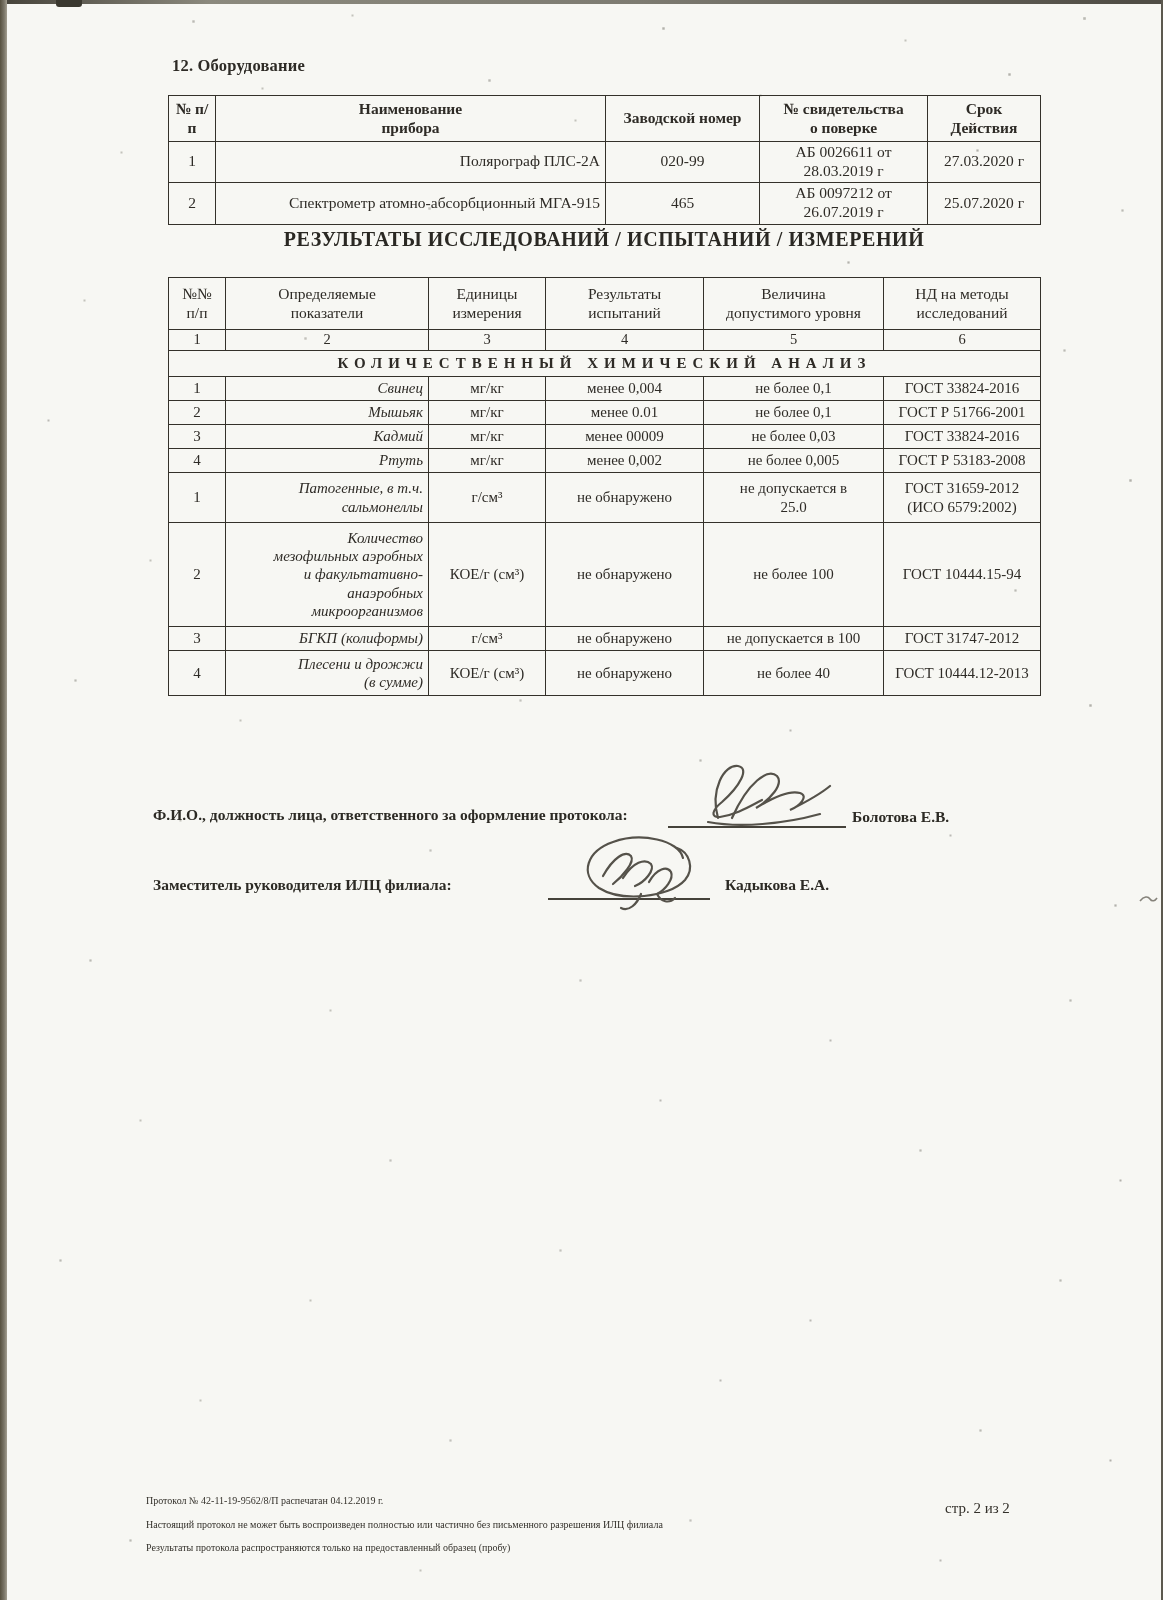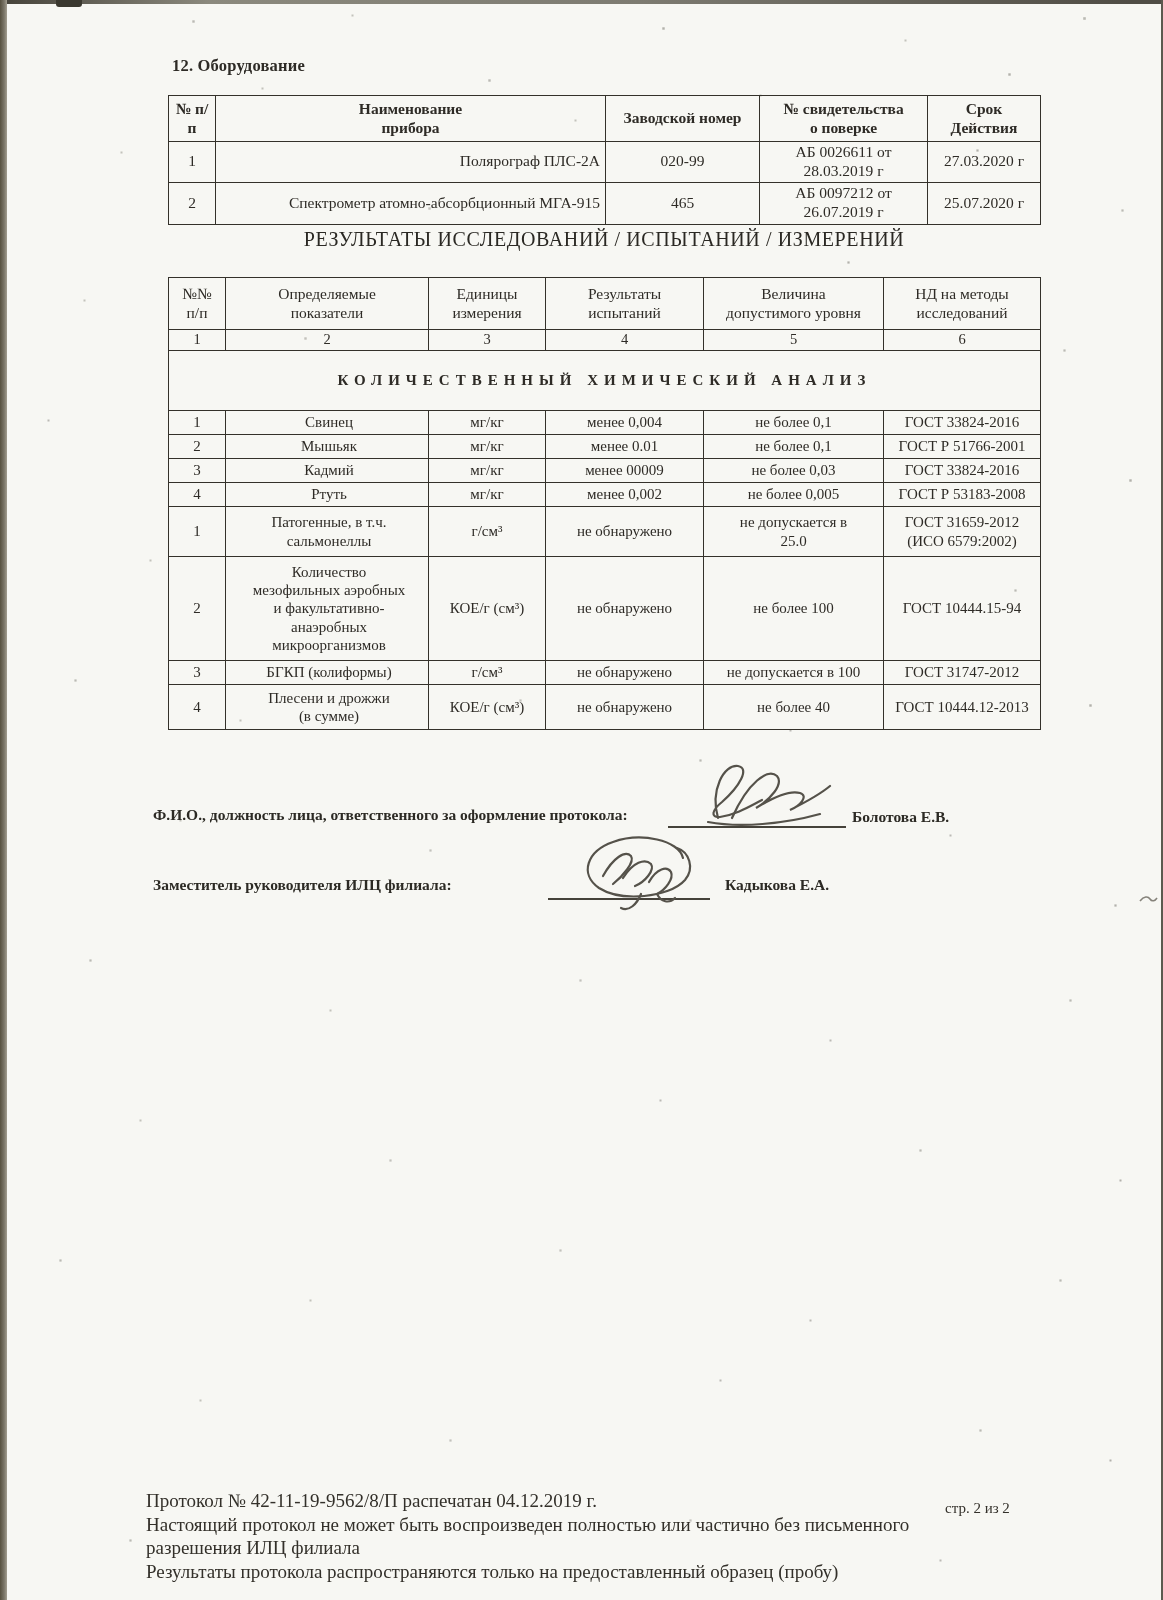--- a/index.html
+++ b/index.html
@@ -44,43 +44,43 @@
       200px 1400px 0 0.5px rgba(75,72,63,.3), 450px 1440px 0 0.6px rgba(75,72,63,.3),
       720px 1380px 0 0.5px rgba(75,72,63,.35), 980px 1430px 0 0.6px rgba(75,72,63,.35),
       1110px 1460px 0 0.5px rgba(75,72,63,.4), 130px 1540px 0 0.6px rgba(75,72,63,.35),
       420px 1570px 0 0.5px rgba(75,72,63,.3), 690px 1520px 0 0.6px rgba(75,72,63,.3),
       940px 1560px 0 0.5px rgba(75,72,63,.35), 848px 262px 0 0.6px rgba(75,72,63,.4),
       575px 120px 0 0.5px rgba(75,72,63,.3), 700px 760px 0 0.6px rgba(75,72,63,.35);
   }
   
   .eq-heading{position:absolute;left:172px;top:56px;font-size:16.5px;font-weight:bold;letter-spacing:.2px;text-align:right;}
   .results-title{position:absolute;left:168px;top:228px;width:872px;text-align:center;
-    font-size:20px;font-weight:normal;letter-spacing:.6px;color:#2a2823;}
+    font-size:20px;font-weight:bold;letter-spacing:.6px;color:#2a2823;}
   
   table{border-collapse:collapse;table-layout:fixed;position:absolute;background:transparent;}
   td,th{border:1.8px solid #34312a;vertical-align:middle;text-align:center;
     padding:1px 5px;white-space:pre-line;line-height:1.22;overflow:hidden;}
   .eq-table{left:168px;top:95px;width:872px;font-size:15.5px;}
   .eq-table th{font-weight:bold;font-size:15.5px;}
   .eq-table .name-cell{text-align:right;padding-left:12px;}
   .res-table{left:168px;top:277px;width:872px;font-size:15px;}
   .res-table th{font-weight:normal;font-size:15.5px;}
   .res-table .num-row td{font-size:14.5px;height:20px;padding:0 4px;}
-  .res-table .section-row td{font-weight:bold;letter-spacing:6px;font-size:15px;height:23px;padding:18px 2px;}
-  .res-table .param-cell{text-align:center;padding-left:9px;}
+  .res-table .section-row td{font-weight:bold;letter-spacing:6px;font-size:15px;height:23px;padding:1px 2px;}
+  .res-table .param-cell{text-align:right;padding-left:9px;font-style:italic;}
   .h46{height:46px;padding-left:12px;} .h40{height:40px;} .h42{height:42px;}
   .h24{height:24px;} .h50{height:50px;} .h104{height:104px;} .h45{height:45px;}
   
   .sig-label{position:absolute;font-size:15.5px;font-weight:bold;color:#2c2a24;}
   .sig-name{position:absolute;font-size:15.5px;font-weight:bold;color:#2c2a24;}
   .sig-line{position:absolute;border-bottom:2px solid #45423a;}
   .sig-svg{position:absolute;}
   .sig-svg path{fill:none;stroke:#55524a;stroke-width:2.2;stroke-linecap:round;}
   
-  .footer{position:absolute;left:146px;top:1489px;width:800px;font-size:19px;line-height:23.5px;color:#33302a;}
+  .footer{position:absolute;left:146px;top:1489px;width:800px;font-size:10px;line-height:23.5px;color:#33302a;}
   .page-num{position:absolute;left:945px;top:1500px;font-size:15px;color:#33302a;}
   .smudge{position:absolute;left:1138px;top:893px;}
 </style>
 </head>
 <body>
 
 <div class="edge-top"></div>
 <div class="edge-top-nub"></div>
 <div class="edge-left"></div>
 <div class="edge-right"></div>

